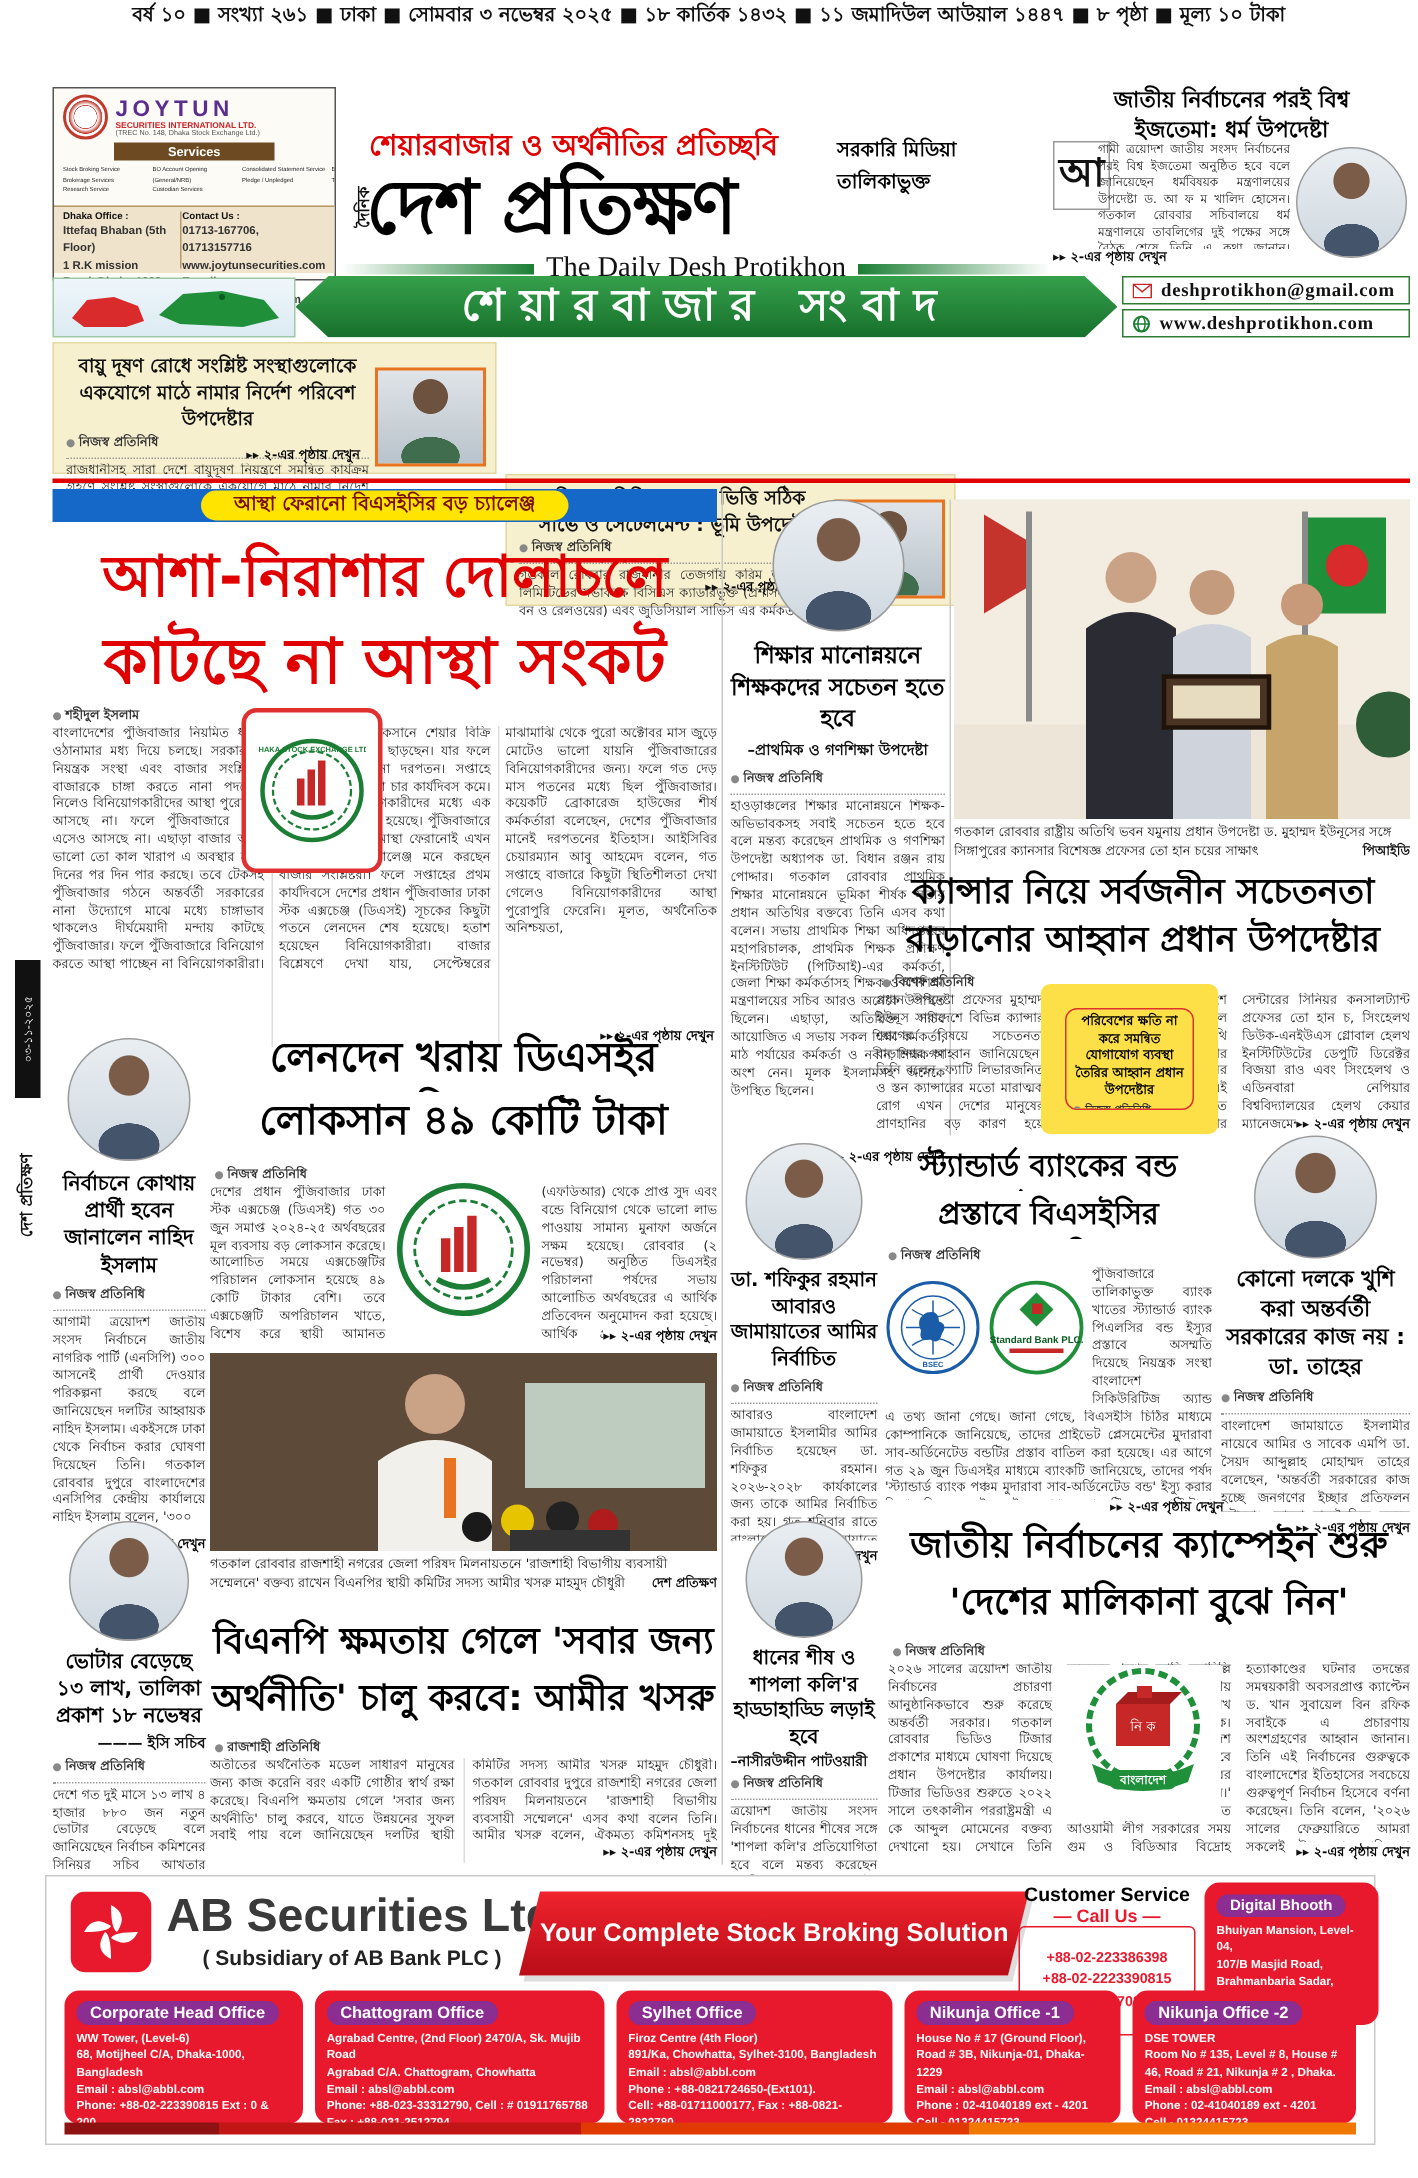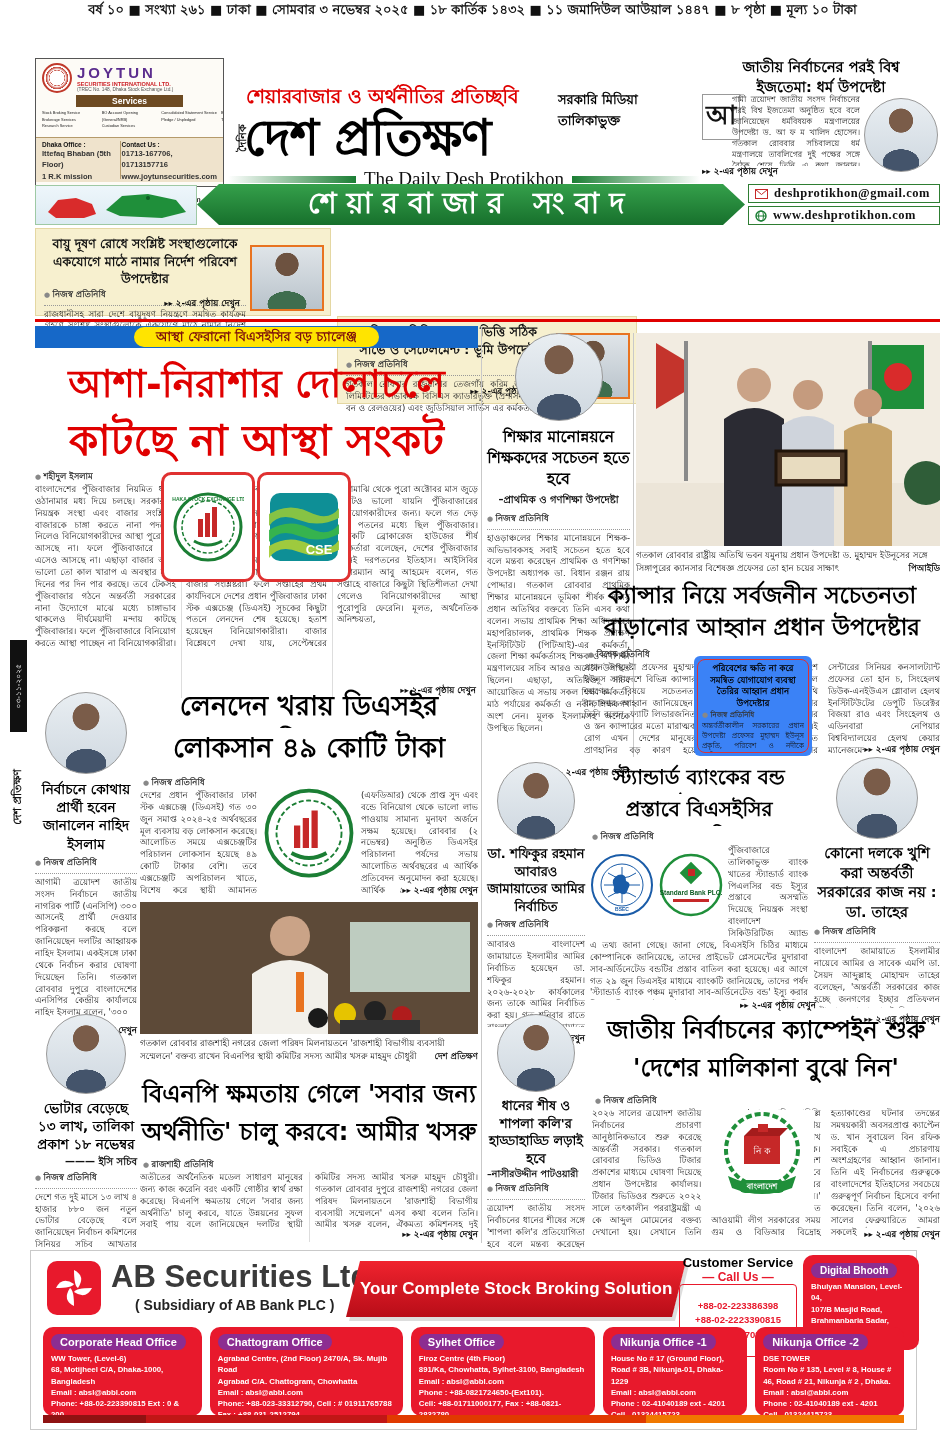--- a/index.html
+++ b/index.html
@@ -191,29 +191,20 @@
         <circle cx="36" cy="44" r="33" fill="#fff" stroke="#1b7e34" stroke-width="3"></circle>
         <circle cx="36" cy="44" r="26" fill="none" stroke="#1b7e34" stroke-width="1.5" stroke-dasharray="4 2"></circle>
         <rect x="26" y="36" width="5" height="18" fill="#c62828"></rect>
         <rect x="33" y="30" width="5" height="24" fill="#c62828"></rect>
         <rect x="40" y="24" width="5" height="30" fill="#c62828"></rect>
         <path d="M22,58 q14,8 28,0" stroke="#1b7e34" stroke-width="3" fill="none"></path>
         <text x="36" y="18" font-size="5" text-anchor="middle" fill="#1b7e34" font-weight="bold">DHAKA STOCK EXCHANGE LTD.</text>
       </svg>
     </div>
 
-    <div class="logo-box" style="left:222px;top:-12px;width:88px;height:104px;">
-      <svg width="70" height="70" viewBox="0 0 70 70">
-        <rect x="1" y="1" width="68" height="68" rx="10" fill="#0e8f96"></rect>
-        <path d="M0,22 q20,-12 40,-2 t30,-4 v10 q-20,10 -40,2 t-30,6 z" fill="#8dc63f" opacity="0.95"></path>
-        <path d="M0,38 q20,-12 40,-2 t30,-4 v10 q-20,10 -40,2 t-30,6 z" fill="#39b54a" opacity="0.95"></path>
-        <path d="M0,54 q20,-12 40,-2 t30,-4 v10 q-20,10 -40,2 t-30,6 z" fill="#a6ce39" opacity="0.95"></path>
-        <text x="50" y="62" font-size="13" text-anchor="middle" fill="#fff" font-weight="bold" font-family="Liberation Sans,sans-serif">CSE</text>
-      </svg>
-    </div>
   </div>
 
   <div class="vrule" style="left:481px;top:326px;height:917px;"></div>
   <div class="vrule" style="left:633px;top:333px;height:424px;"></div>
 
   <div class="abs" style="left:487px;top:333px;width:143px;height:424px;">
     <div class="portrait" style="width:86px;height:86px;margin:0 auto;"></div>
     <div class="ben col-head" style="font-size:15.5px;margin-top:6px;">শিক্ষার মানোন্নয়নে শিক্ষকদের সচেতন হতে হবে</div>
     <div class="ben center" style="font-size:10px;font-weight:bold;margin-top:2px;">–প্রাথমিক ও গণশিক্ষা উপদেষ্টা</div>
     <div class="ben rep" style="margin-top:3px;">নিজস্ব প্রতিনিধি</div>
@@ -246,21 +237,21 @@
     <span>গতকাল রোববার রাষ্ট্রীয় অতিথি ভবন যমুনায় প্রধান উপদেষ্টা ড. মুহাম্মদ ইউনূসের সঙ্গে সিঙ্গাপুরের ক্যানসার বিশেষজ্ঞ প্রফেসর তো হান চয়ের সাক্ষাৎ</span>
     <b style="float:right;">পিআইডি</b>
   </div>
 
   <div class="abs ben black-h ovh" style="left:584px;top:612px;width:356px;height:32px;font-size:23px;">বাড়ানোর আহ্বান প্রধান উপদেষ্টার</div>
   <div class="abs ben black-h ovh" style="left:584px;top:580px;width:356px;height:32px;font-size:23px;">ক্যান্সার নিয়ে সর্বজনীন সচেতনতা</div>
   <div class="abs ben rep" style="left:588px;top:648px;">বিশেষ প্রতিনিধি</div>
   <div class="abs" style="left:584px;top:662px;width:356px;height:95px;">
     <div class="ben body-sm just ovh" style="height:95px;columns:3;column-gap:10px;">প্রধান উপদেষ্টা প্রফেসর মুহাম্মদ ইউনূস সারাদেশে বিভিন্ন ক্যান্সার রোগের বিষয়ে সচেতনতা বাড়ানোর আহ্বান জানিয়েছেন। তিনি বলেন, ফ্যাটি লিভারজনিত ও স্তন ক্যান্সারের মতো মারাত্মক রোগ এখন দেশের মানুষের প্রাণহানির বড় কারণ হয়ে দাঁড়িয়েছে, অথচ অধিকাংশ ক্ষেত্রেই প্রতিরোধ সম্ভব। গতকাল রোববার ঢাকায় রাষ্ট্রীয় অতিথি ভবন যমুনায় সিঙ্গাপুরের ক্যানসার বিশেষজ্ঞ প্রফেসর তো হান চয়ের সঙ্গে এক বৈঠকে তিনি এই আহ্বান জানান। বৈঠকে উপস্থিত ছিলেন সিঙ্গাপুর ন্যাশনাল ক্যান্সার সেন্টারের সিনিয়র কনসালট্যান্ট প্রফেসর তো হান চ, সিংহেলথ ডিউক-এনইউএস গ্লোবাল হেলথ ইনস্টিটিউটের ডেপুটি ডিরেক্টর বিজয়া রাও এবং সিংহেলথ ও এডিনবারা নেপিয়ার বিশ্ববিদ্যালয়ের হেলথ কেয়ার ম্যানেজমেন্ট বিশেষজ্ঞ কালউইন্ডার কাউর। প্রধান উপদেষ্টা বলেন, দক্ষিণ এশিয়ায় বর্তমানে অ-সংক্রামক রোগ যেমন ক্যান্সার, ডায়াবেটিস ও হৃদরোগ মৃত্যুর প্রধান কারণ হয়ে উঠেছে। তার মতে,</div>
     <span class="ben jump abs" style="right:0;bottom:0;background:#fff;">২-এর পৃষ্ঠায় দেখুন</span>
-    <div class="abs" style="left:110px;top:-6px;width:118px;height:100px;background:#3b82f6;border-radius:6px;padding:3px;box-sizing:border-box;">
+    <div class="abs" style="left:110px;top:-6px;width:118px;height:100px;background:#fde047;border-radius:6px;padding:16px;box-sizing:border-box;">
       <div style="border:1.5px solid #e03131;border-radius:8px;height:100%;box-sizing:border-box;padding:3px 4px;overflow:hidden;">
         <div class="ben col-head" style="font-size:8.6px;">পরিবেশের ক্ষতি না করে সমন্বিত যোগাযোগ ব্যবস্থা তৈরির আহ্বান প্রধান উপদেষ্টার</div>
         <div class="ben rep" style="font-size:7px;">নিজস্ব প্রতিনিধি</div>
         <div class="ben just ovh" style="font-size:7.2px;line-height:1.35;height:34px;">অন্তর্বর্তীকালীন সরকারের প্রধান উপদেষ্টা প্রফেসর মুহাম্মদ ইউনূস প্রকৃতি, পরিবেশ ও নদীকে নেতিবাচক প্রভাব থেকে মুক্ত রেখে সড়ক, রেল, বিমান ও নৌপথের</div>
 
       </div>
     </div>
   </div>
 
   <div class="abs" style="left:35px;top:692px;width:102px;height:318px;">

